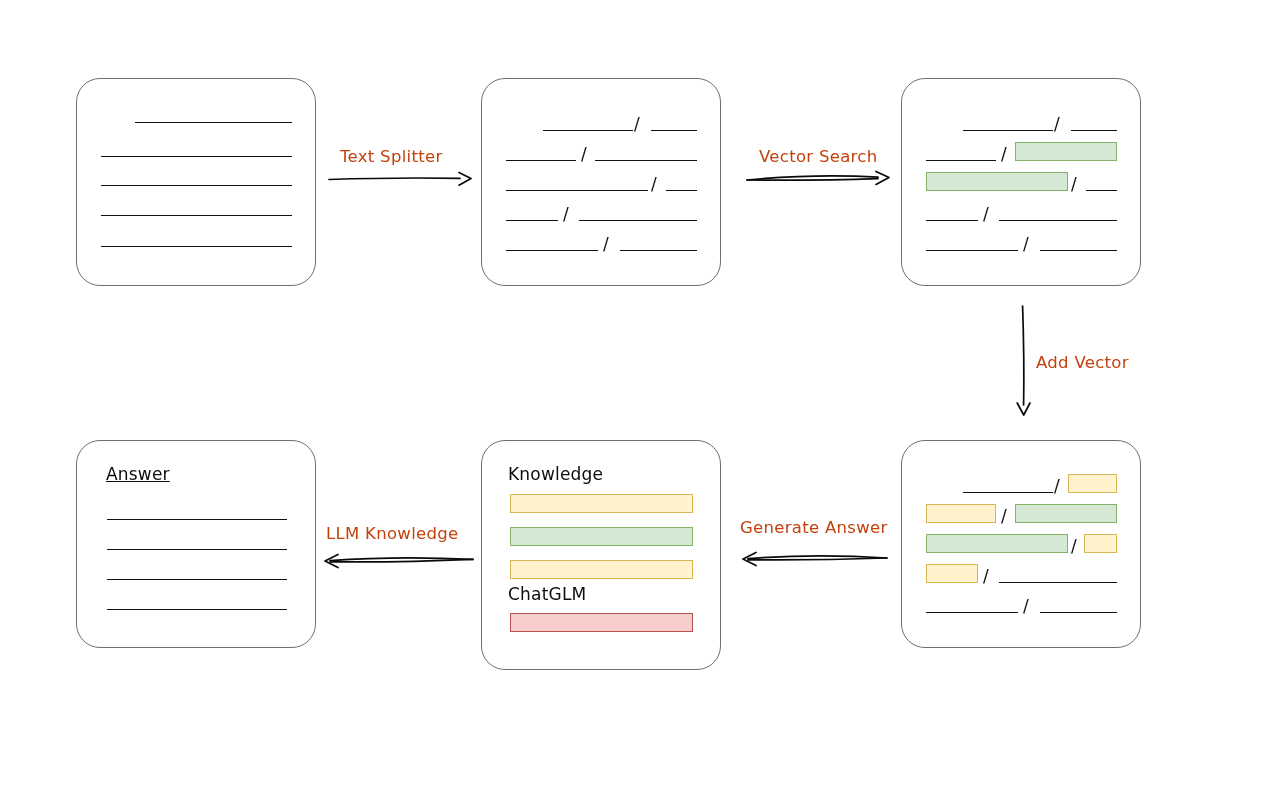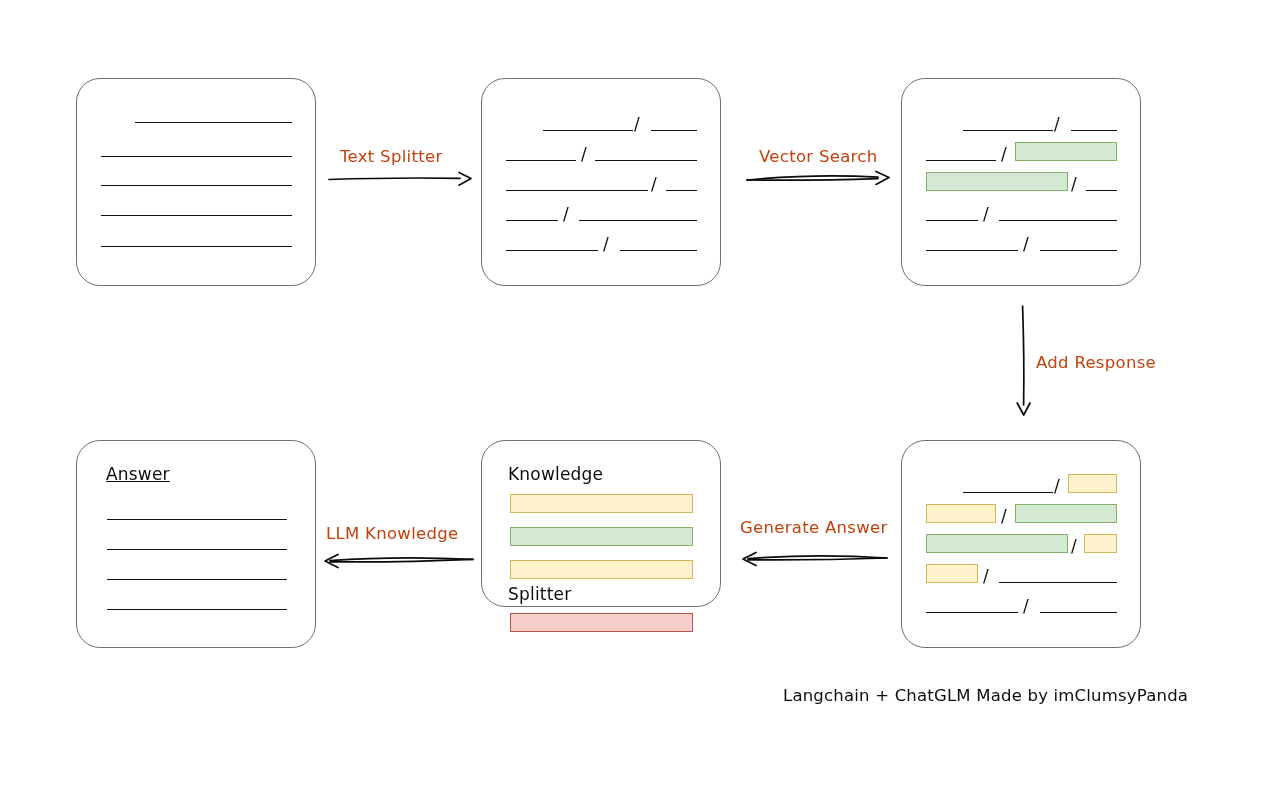--- a/index.html
+++ b/index.html
@@ -150,21 +150,21 @@
 
     <div class="rule" style="left:24px;top:171px;width:92px;"></div>
     <div class="slash" style="left:121px;top:165px;">/</div>
     <div class="rule" style="left:138px;top:171px;width:77px;"></div>
   </div>
 
   <svg class="arrow" style="left:1013px;top:305px;" width="24" height="112" viewBox="0 0 24 112">
     <path d="M9.6 1 Q11.4 55 10.6 100" stroke-width="1.7" stroke-linecap="round"></path>
     <polyline points="4.2,98 10.7,110 17,98" stroke-width="1.7" stroke-linejoin="round" stroke-linecap="round"></polyline>
   </svg>
-  <div class="arrow-label" style="left:1036px;top:353px;">Add Response</div>
+  <div class="arrow-label" style="left:1036px;top:353px;">Add Vector</div>
 
   <div class="card" style="left:901px;top:440px;width:240px;height:208px;">
 
     <div class="rule" style="left:61px;top:51px;width:90px;"></div>
     <div class="slash" style="left:152px;top:45px;">/</div>
     <div class="chip yellow" style="left:166px;top:33px;width:49px;"></div>
 
     <div class="chip yellow" style="left:24px;top:63px;width:70px;"></div>
     <div class="slash" style="left:99px;top:75px;">/</div>
     <div class="chip green" style="left:113px;top:63px;width:102px;"></div>
@@ -182,39 +182,38 @@
     <div class="rule" style="left:138px;top:171px;width:77px;"></div>
   </div>
 
   <div class="arrow-label" style="left:740px;top:518px;">Generate Answer</div>
   <svg class="arrow" style="left:738px;top:548px;" width="150" height="22" viewBox="0 0 150 22">
     <path d="M149 10 Q78 5.6 10 10.6" stroke-width="1.7" stroke-linecap="round"></path>
     <path d="M149 10 Q78 12.4 10 11.8" stroke-width="1.7" stroke-linecap="round"></path>
     <polyline points="18,4.4 5,11 18,17.6" stroke-width="1.7" stroke-linejoin="round" stroke-linecap="round"></polyline>
   </svg>
 
-  <div class="card" style="left:481px;top:440px;width:240px;height:167px;">
+  <div class="card" style="left:481px;top:440px;width:240px;height:230px;">
     <div class="card-title" style="left:26px;top:23px;">Knowledge</div>
     <div class="chip yellow" style="left:28px;top:53px;width:183px;"></div>
     <div class="chip green" style="left:28px;top:86px;width:183px;"></div>
     <div class="chip yellow" style="left:28px;top:119px;width:183px;"></div>
-    <div class="card-title" style="left:26px;top:143px;">Splitter</div>
+    <div class="card-title" style="left:26px;top:143px;">ChatGLM</div>
     <div class="chip red" style="left:28px;top:172px;width:183px;"></div>
   </div>
 
   <div class="arrow-label" style="left:326px;top:524px;">LLM Knowledge</div>
   <svg class="arrow" style="left:318px;top:550px;" width="156" height="22" viewBox="0 0 156 22">
     <path d="M155 9.4 Q80 5.8 12 10.6" stroke-width="1.7" stroke-linecap="round"></path>
     <path d="M155 9.4 Q80 12.6 12 11.8" stroke-width="1.7" stroke-linecap="round"></path>
     <polyline points="20,4.4 7,11 20,17.6" stroke-width="1.7" stroke-linejoin="round" stroke-linecap="round"></polyline>
   </svg>
 
   <div class="card" style="left:76px;top:440px;width:240px;height:208px;">
     <div class="card-title" style="left:29px;top:23px;text-decoration:underline;">Answer</div>
     <div class="rule" style="left:30px;top:78px;width:180px;"></div>
     <div class="rule" style="left:30px;top:108px;width:180px;"></div>
     <div class="rule" style="left:30px;top:138px;width:180px;"></div>
     <div class="rule" style="left:30px;top:168px;width:180px;"></div>
   </div>
 
-  <div class="caption" style="left:783px;top:686px;">Langchain + ChatGLM Made by imClumsyPanda</div>
 
 </div>
 
 </body></html>

